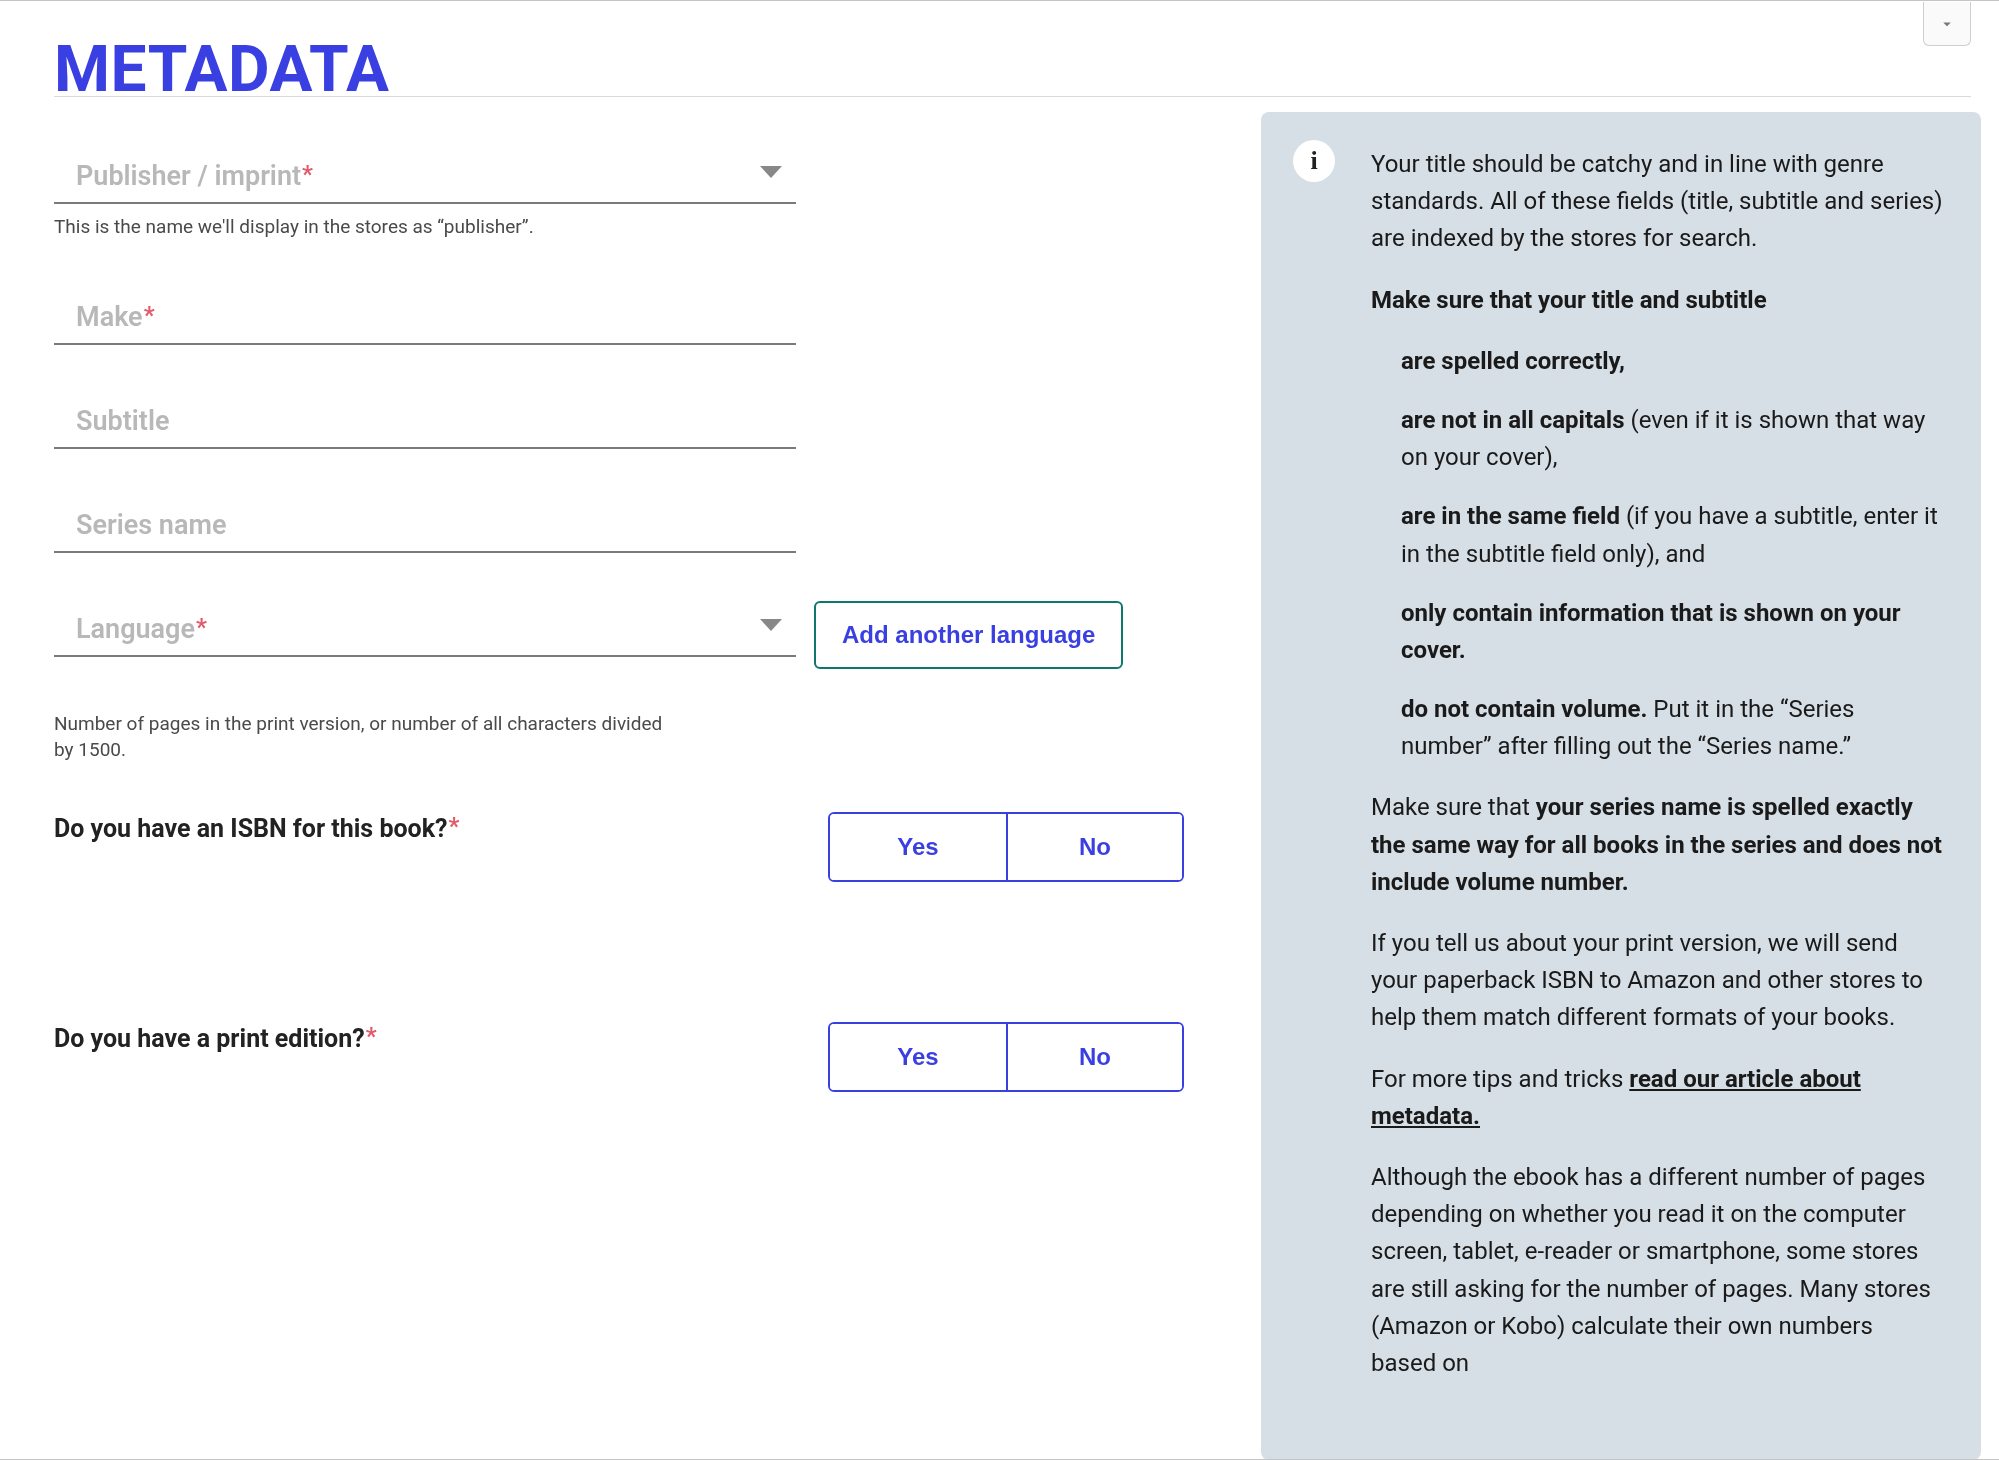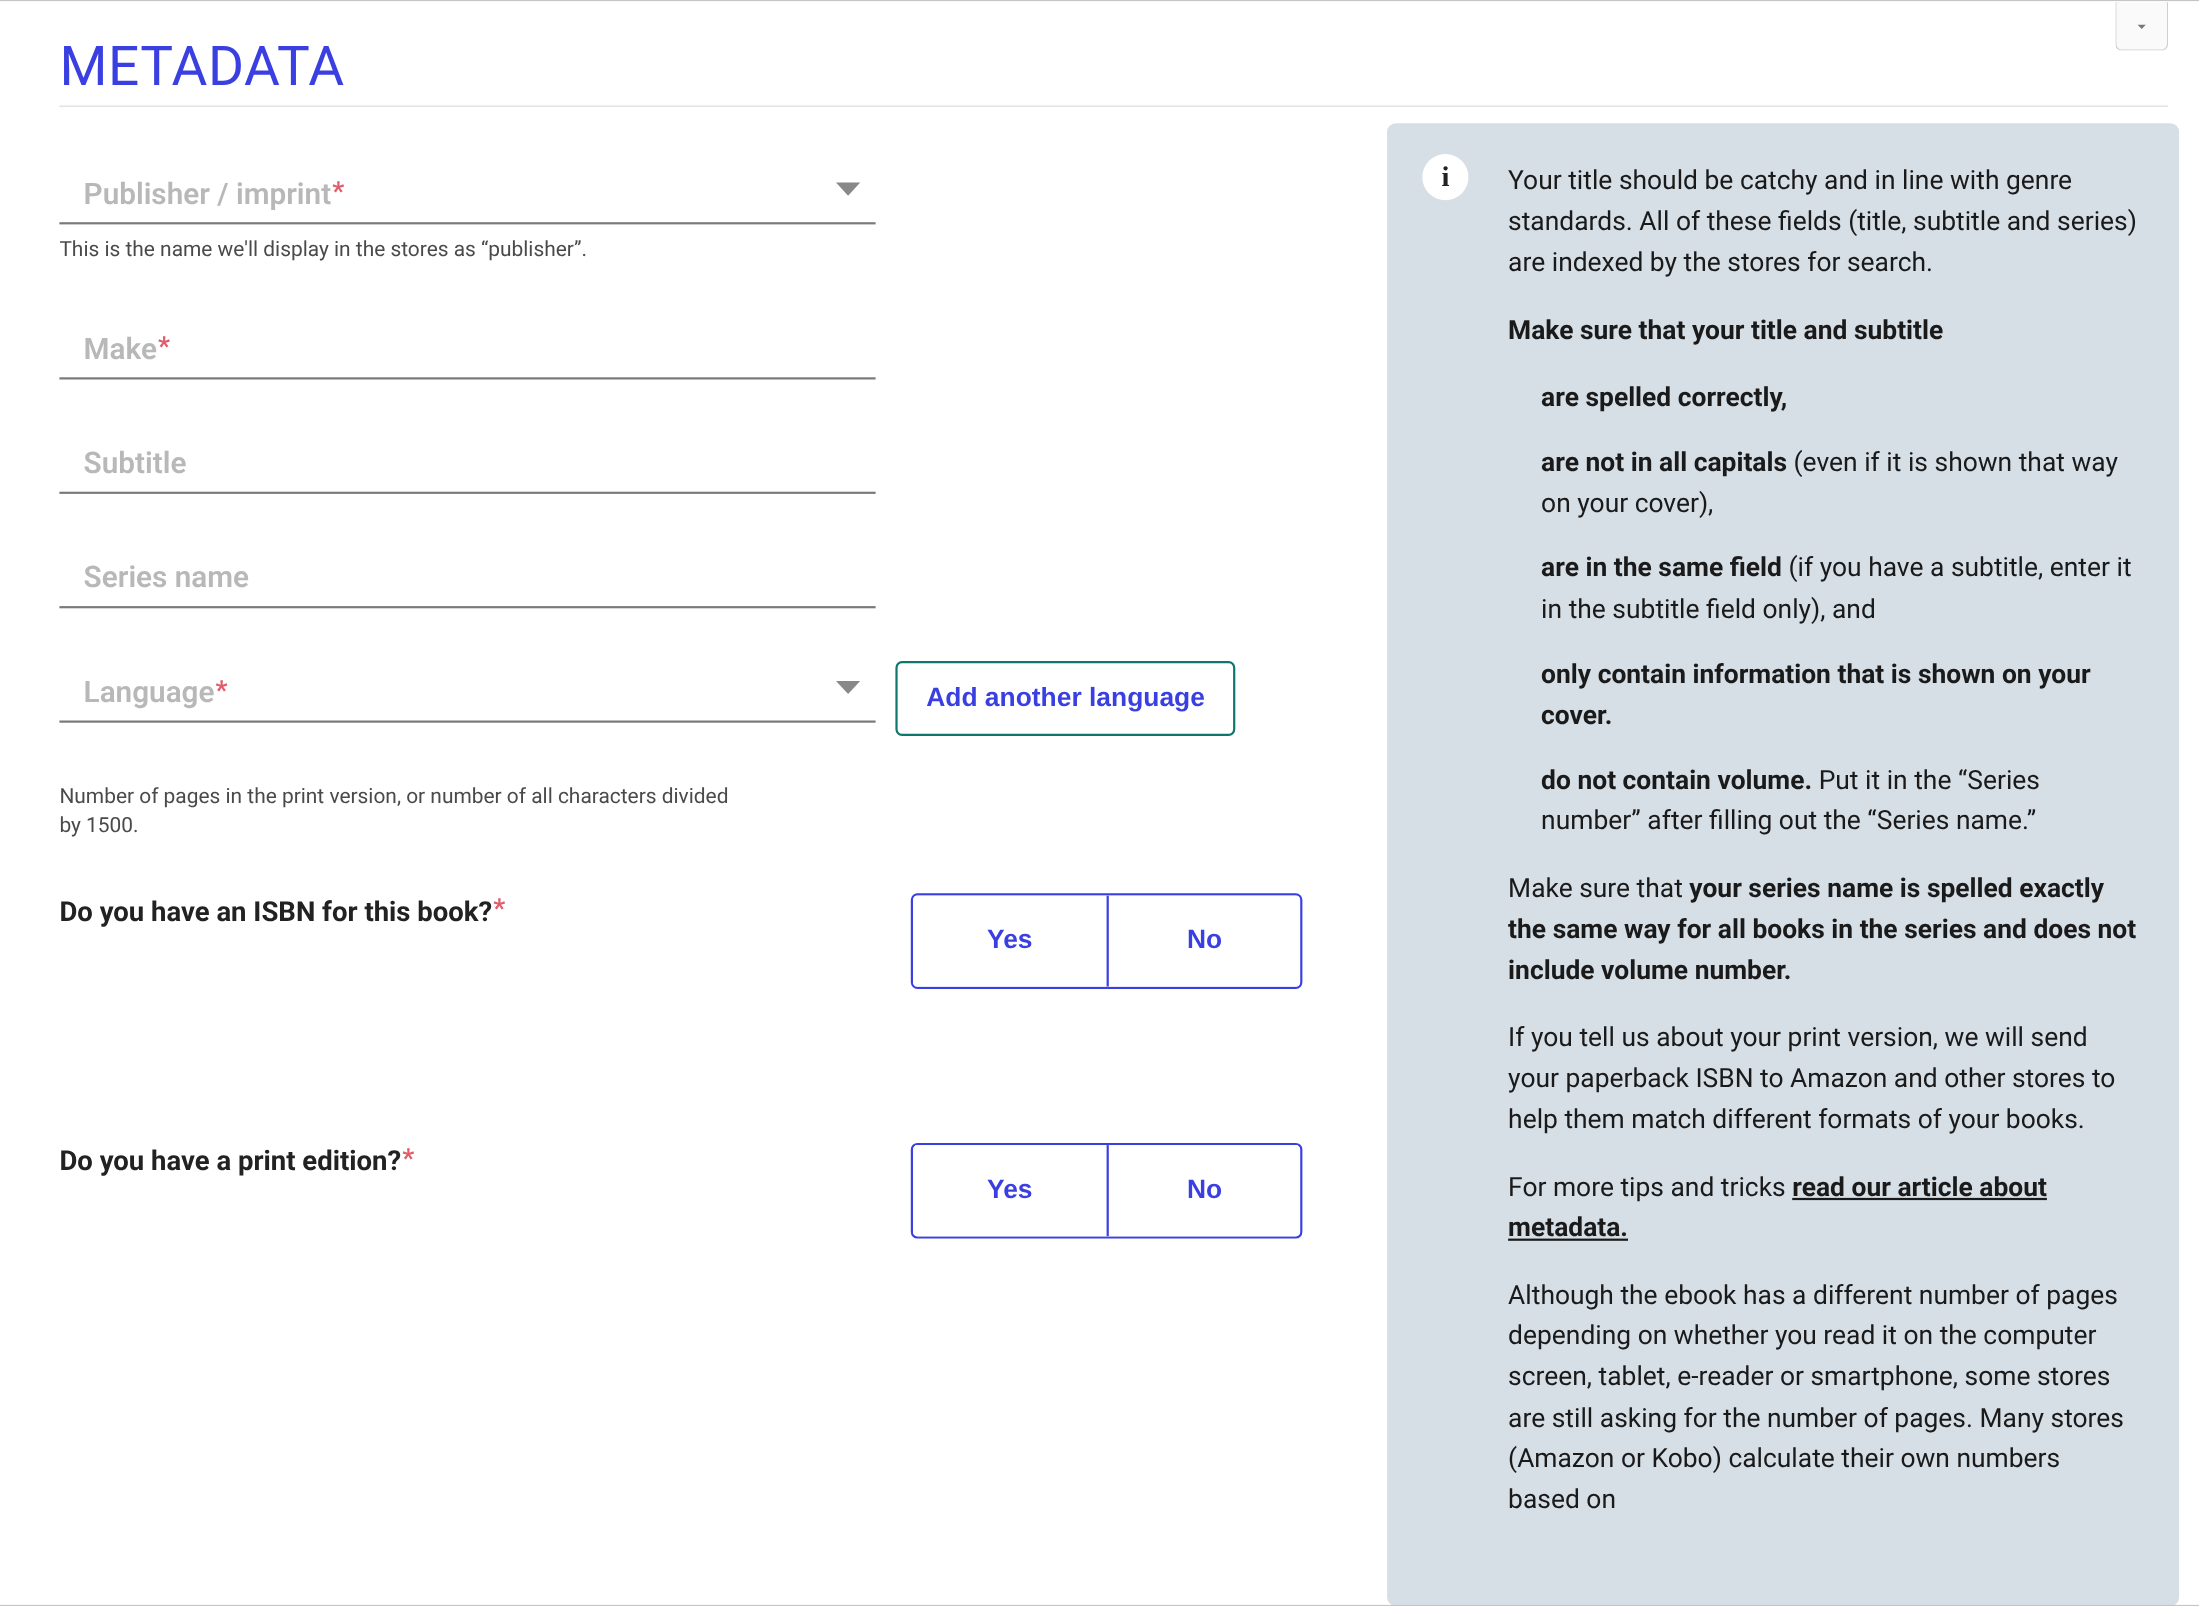--- a/index.html
+++ b/index.html
@@ -33,22 +33,22 @@
       display: flex;
       align-items: center;
       justify-content: center;
       cursor: pointer;
     }
     .collapse-widget svg { width: 18px; height: 18px; fill: #777; }
     .page-title {
       position: absolute;
       top: 32px;
       left: 54px;
-      font-size: 50px;
-      font-weight: 400;
+      font-size: 64px;
+      font-weight: 700;
       color: #3a3fe2;
       letter-spacing: 0.5px;
       text-align: right;
     }
     .title-underline {
       position: absolute;
       top: 96px;
       left: 54px;
       right: 28px;
       height: 1px;
@@ -135,21 +135,21 @@
     }
     .question-sub b { font-weight: 700; color: #222; }
     .toggle-group {
       display: flex;
       border: 2px solid #3a3fe2;
       border-radius: 6px;
       overflow: hidden;
     }
     .toggle-btn {
       width: 176px;
-      height: 83px;
+      height: 66px;
       background: #fff;
       color: #3a3fe2;
       font-size: 24px;
       font-weight: 700;
       border: none;
       cursor: pointer;
       display: flex;
       align-items: center;
       justify-content: center;
     }

